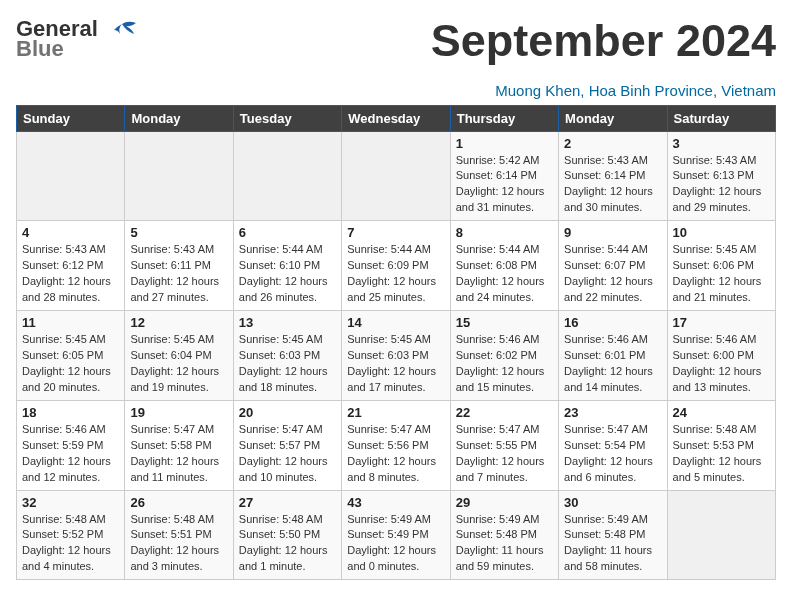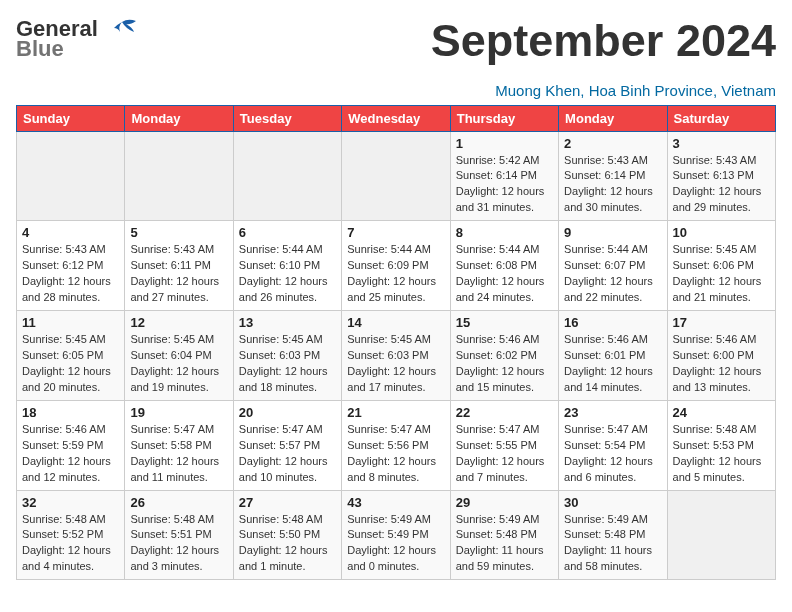--- a/index.html
+++ b/index.html
@@ -34,21 +34,21 @@
       font-size: 15px;
       color: #0369a1;
       margin-top: 16px;
     }
     table {
       width: 100%;
       border-collapse: collapse;
       font-size: 11px;
     }
     thead th {
-      background: #ef4444;
+      background: #404040;
       color: #fff;
       text-align: left;
       padding: 5px 6px;
       font-size: 13px;
       font-weight: bold;
       border: 1px solid #1a5fa8;
     }
     tbody td {
       border: 1px solid #ccc;
       vertical-align: top;
@@ -74,21 +74,21 @@
     }
     .empty-cell {
       background: #f0f0f0 !important;
     }
   </style>
 </head>
 <body>
 
 <div class="header">
   <div class="logo">
-    <div style="display:flex; align-items:center; gap:10px;">
+    <div style="display:flex; align-items:flex-end; gap:10px;">
       <span style="font-size:22px;font-weight:bold;color:#333;">General</span>
       <svg width="30" height="22" viewBox="0 0 30 22">
         <path d="M14 4 Q20 0 28 3 Q22 7 18 6 Q24 9 26 14 Q18 11 14 4Z" fill="#1a5fa8"></path>
         <path d="M14 4 Q10 8 12 14 Q10 10 6 10 Q10 6 14 4Z" fill="#1a5fa8"></path>
       </svg>
     </div>
     <div style="font-size:22px;font-weight:bold;color:#737373;margin-top:-6px;">Blue</div>
   </div>
   <div class="title-block">
     <div class="month-title">September 2024</div>

